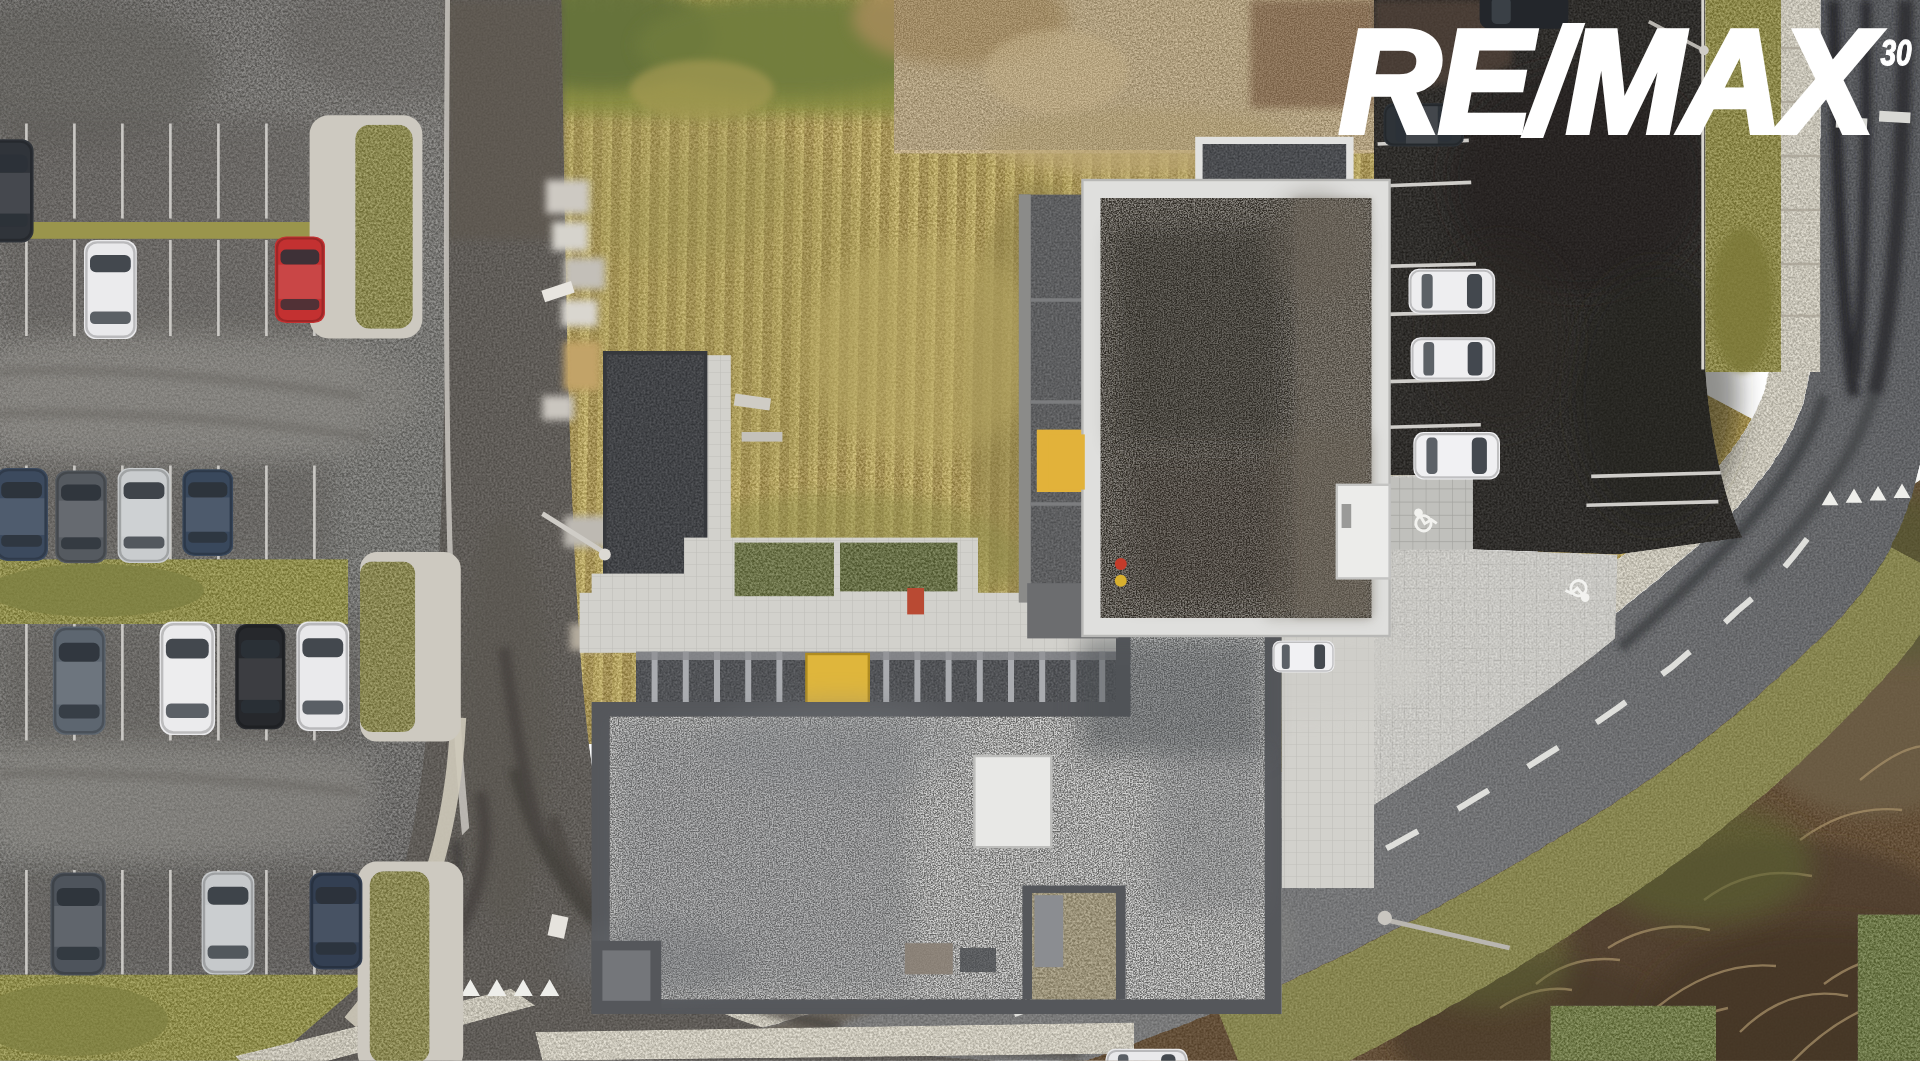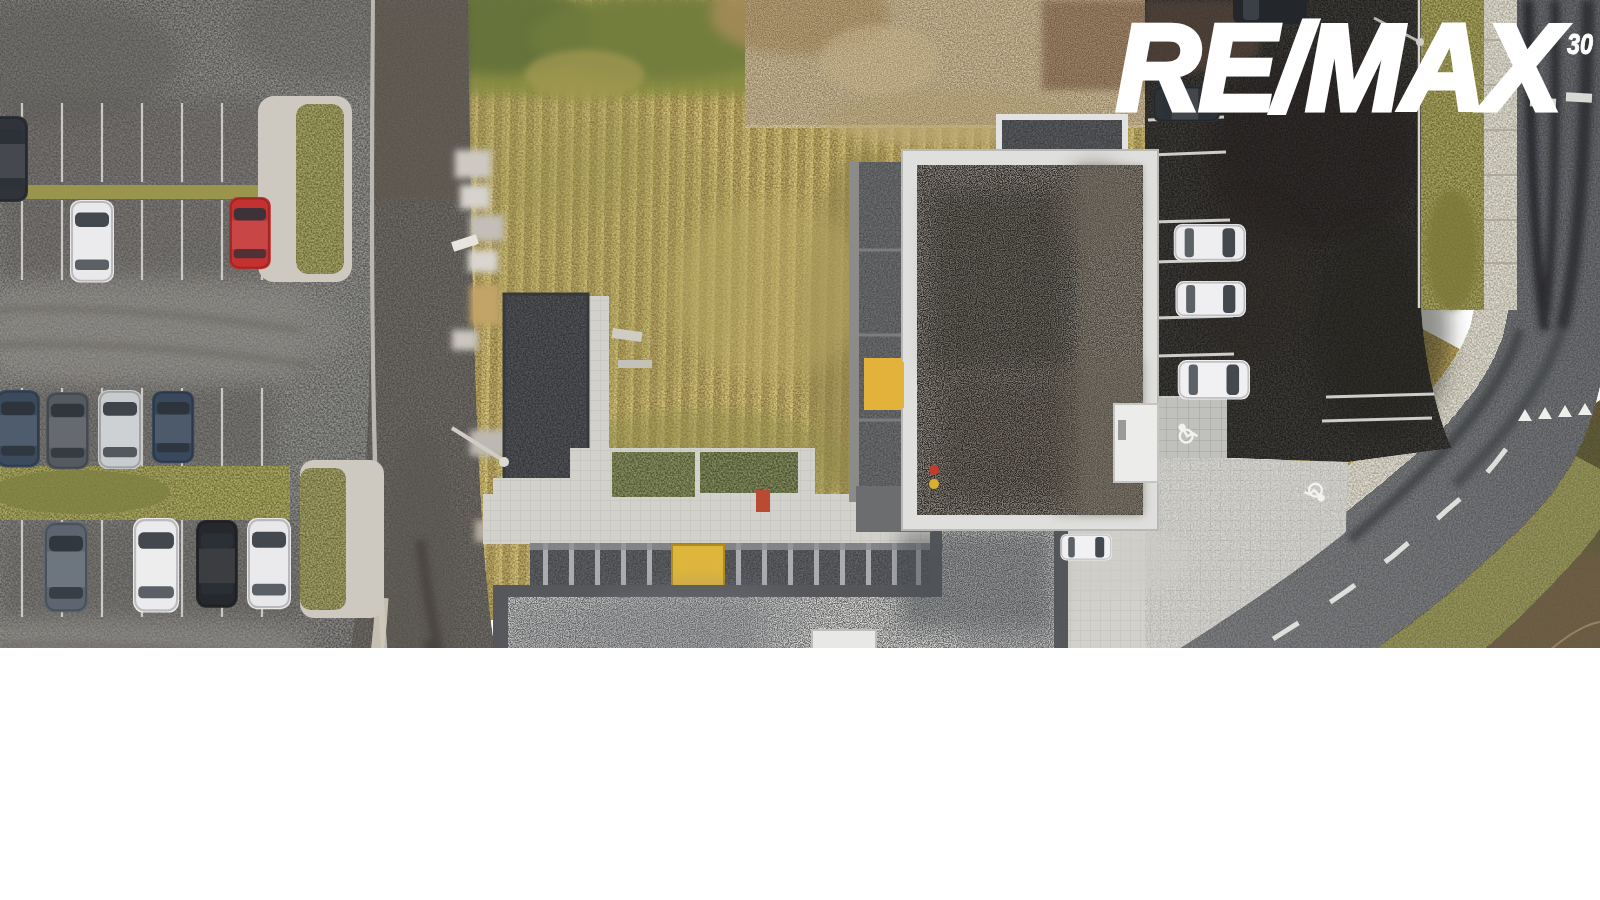--- a/index.html
+++ b/index.html
@@ -1,14 +1,14 @@
 <!DOCTYPE html>
 <html><head><meta charset="utf-8"><style>
 html,body{margin:0;padding:0;}
-#stage{position:relative;width:1600px;height:648px;overflow:hidden;font-family:"Liberation Sans",sans-serif;}
+#stage{position:relative;width:1600px;height:884px;overflow:hidden;font-family:"Liberation Sans",sans-serif;}
 </style></head><body>
 <div id="stage">
 <svg width="1600" height="900" viewBox="0 0 1600 900" xmlns="http://www.w3.org/2000/svg">
 <defs>
   <filter id="grain" color-interpolation-filters="sRGB" x="-5%" y="-5%" width="110%" height="110%">
     <feTurbulence type="fractalNoise" baseFrequency="0.55" numOctaves="3" seed="7" result="t"></feTurbulence>
     <feColorMatrix in="t" type="matrix" values="2 0 0 0 -0.5  2 0 0 0 -0.5  2 0 0 0 -0.5  0 0 0 0 1" result="g"></feColorMatrix>
     <feComposite in="g" in2="SourceGraphic" operator="arithmetic" k1="0" k2="0.22" k3="0.78" k4="0" result="mix"></feComposite>
     <feComposite in="mix" in2="SourceGraphic" operator="in"></feComposite>
   </filter>

